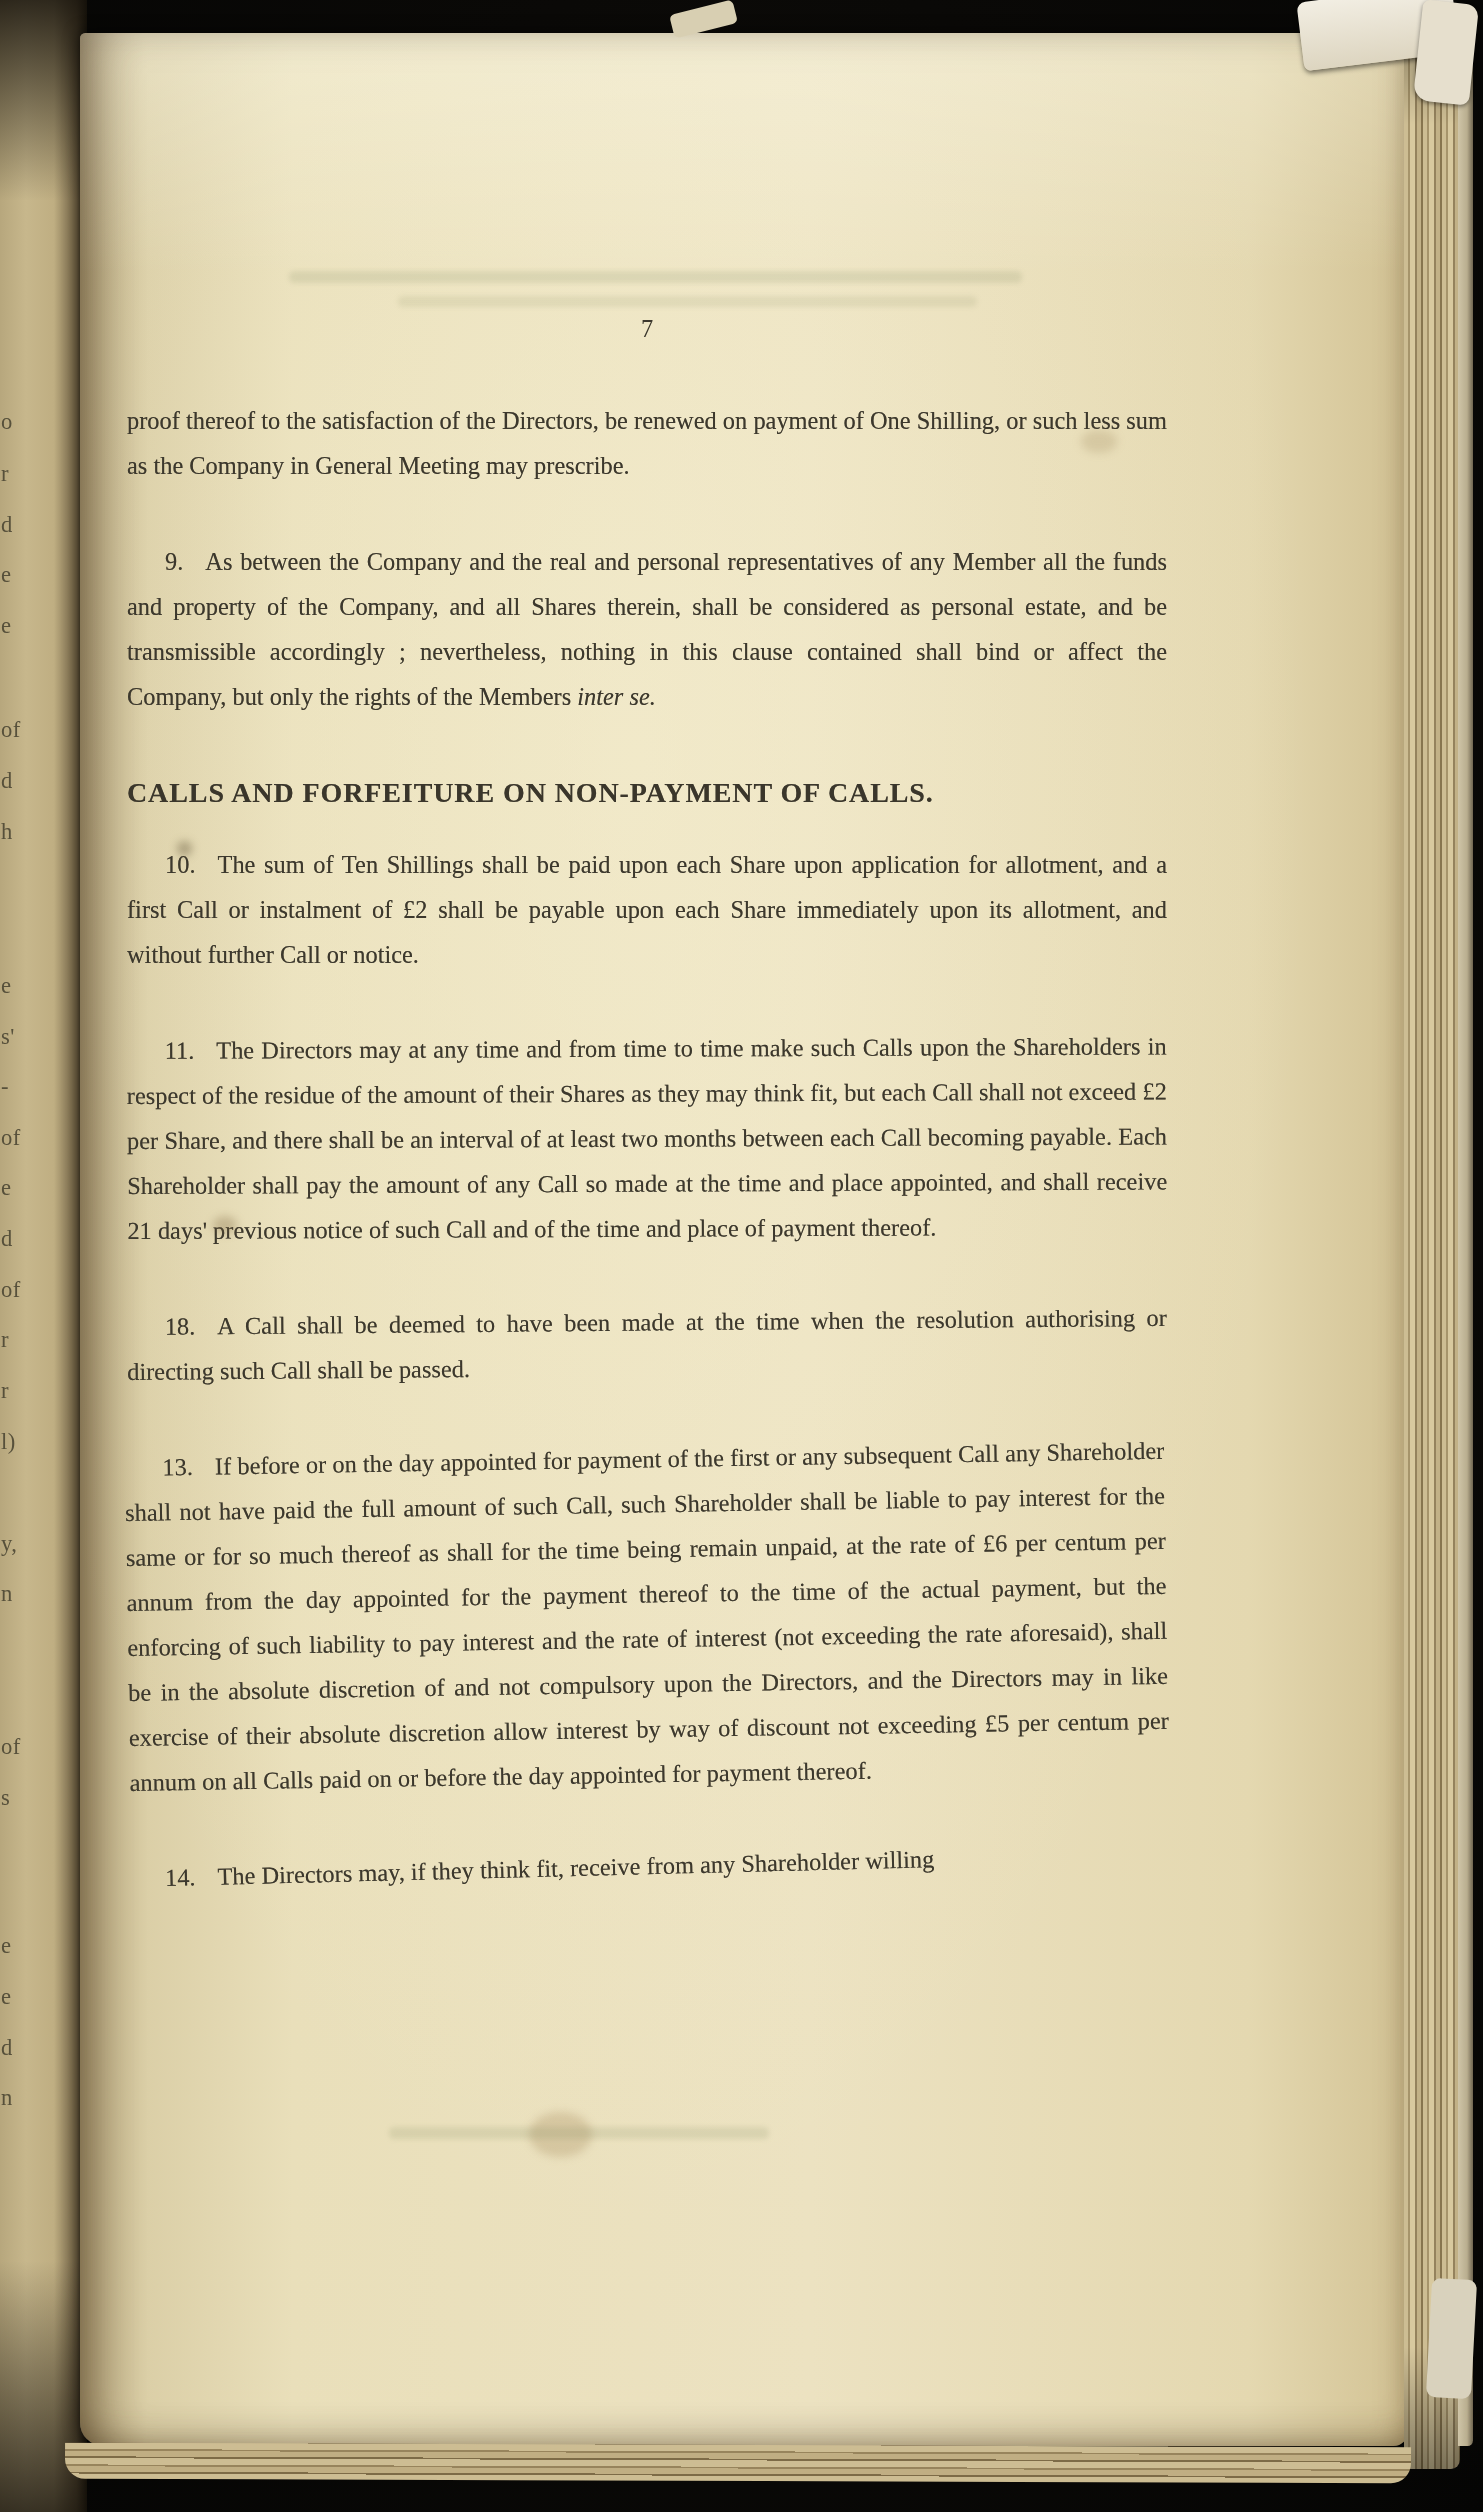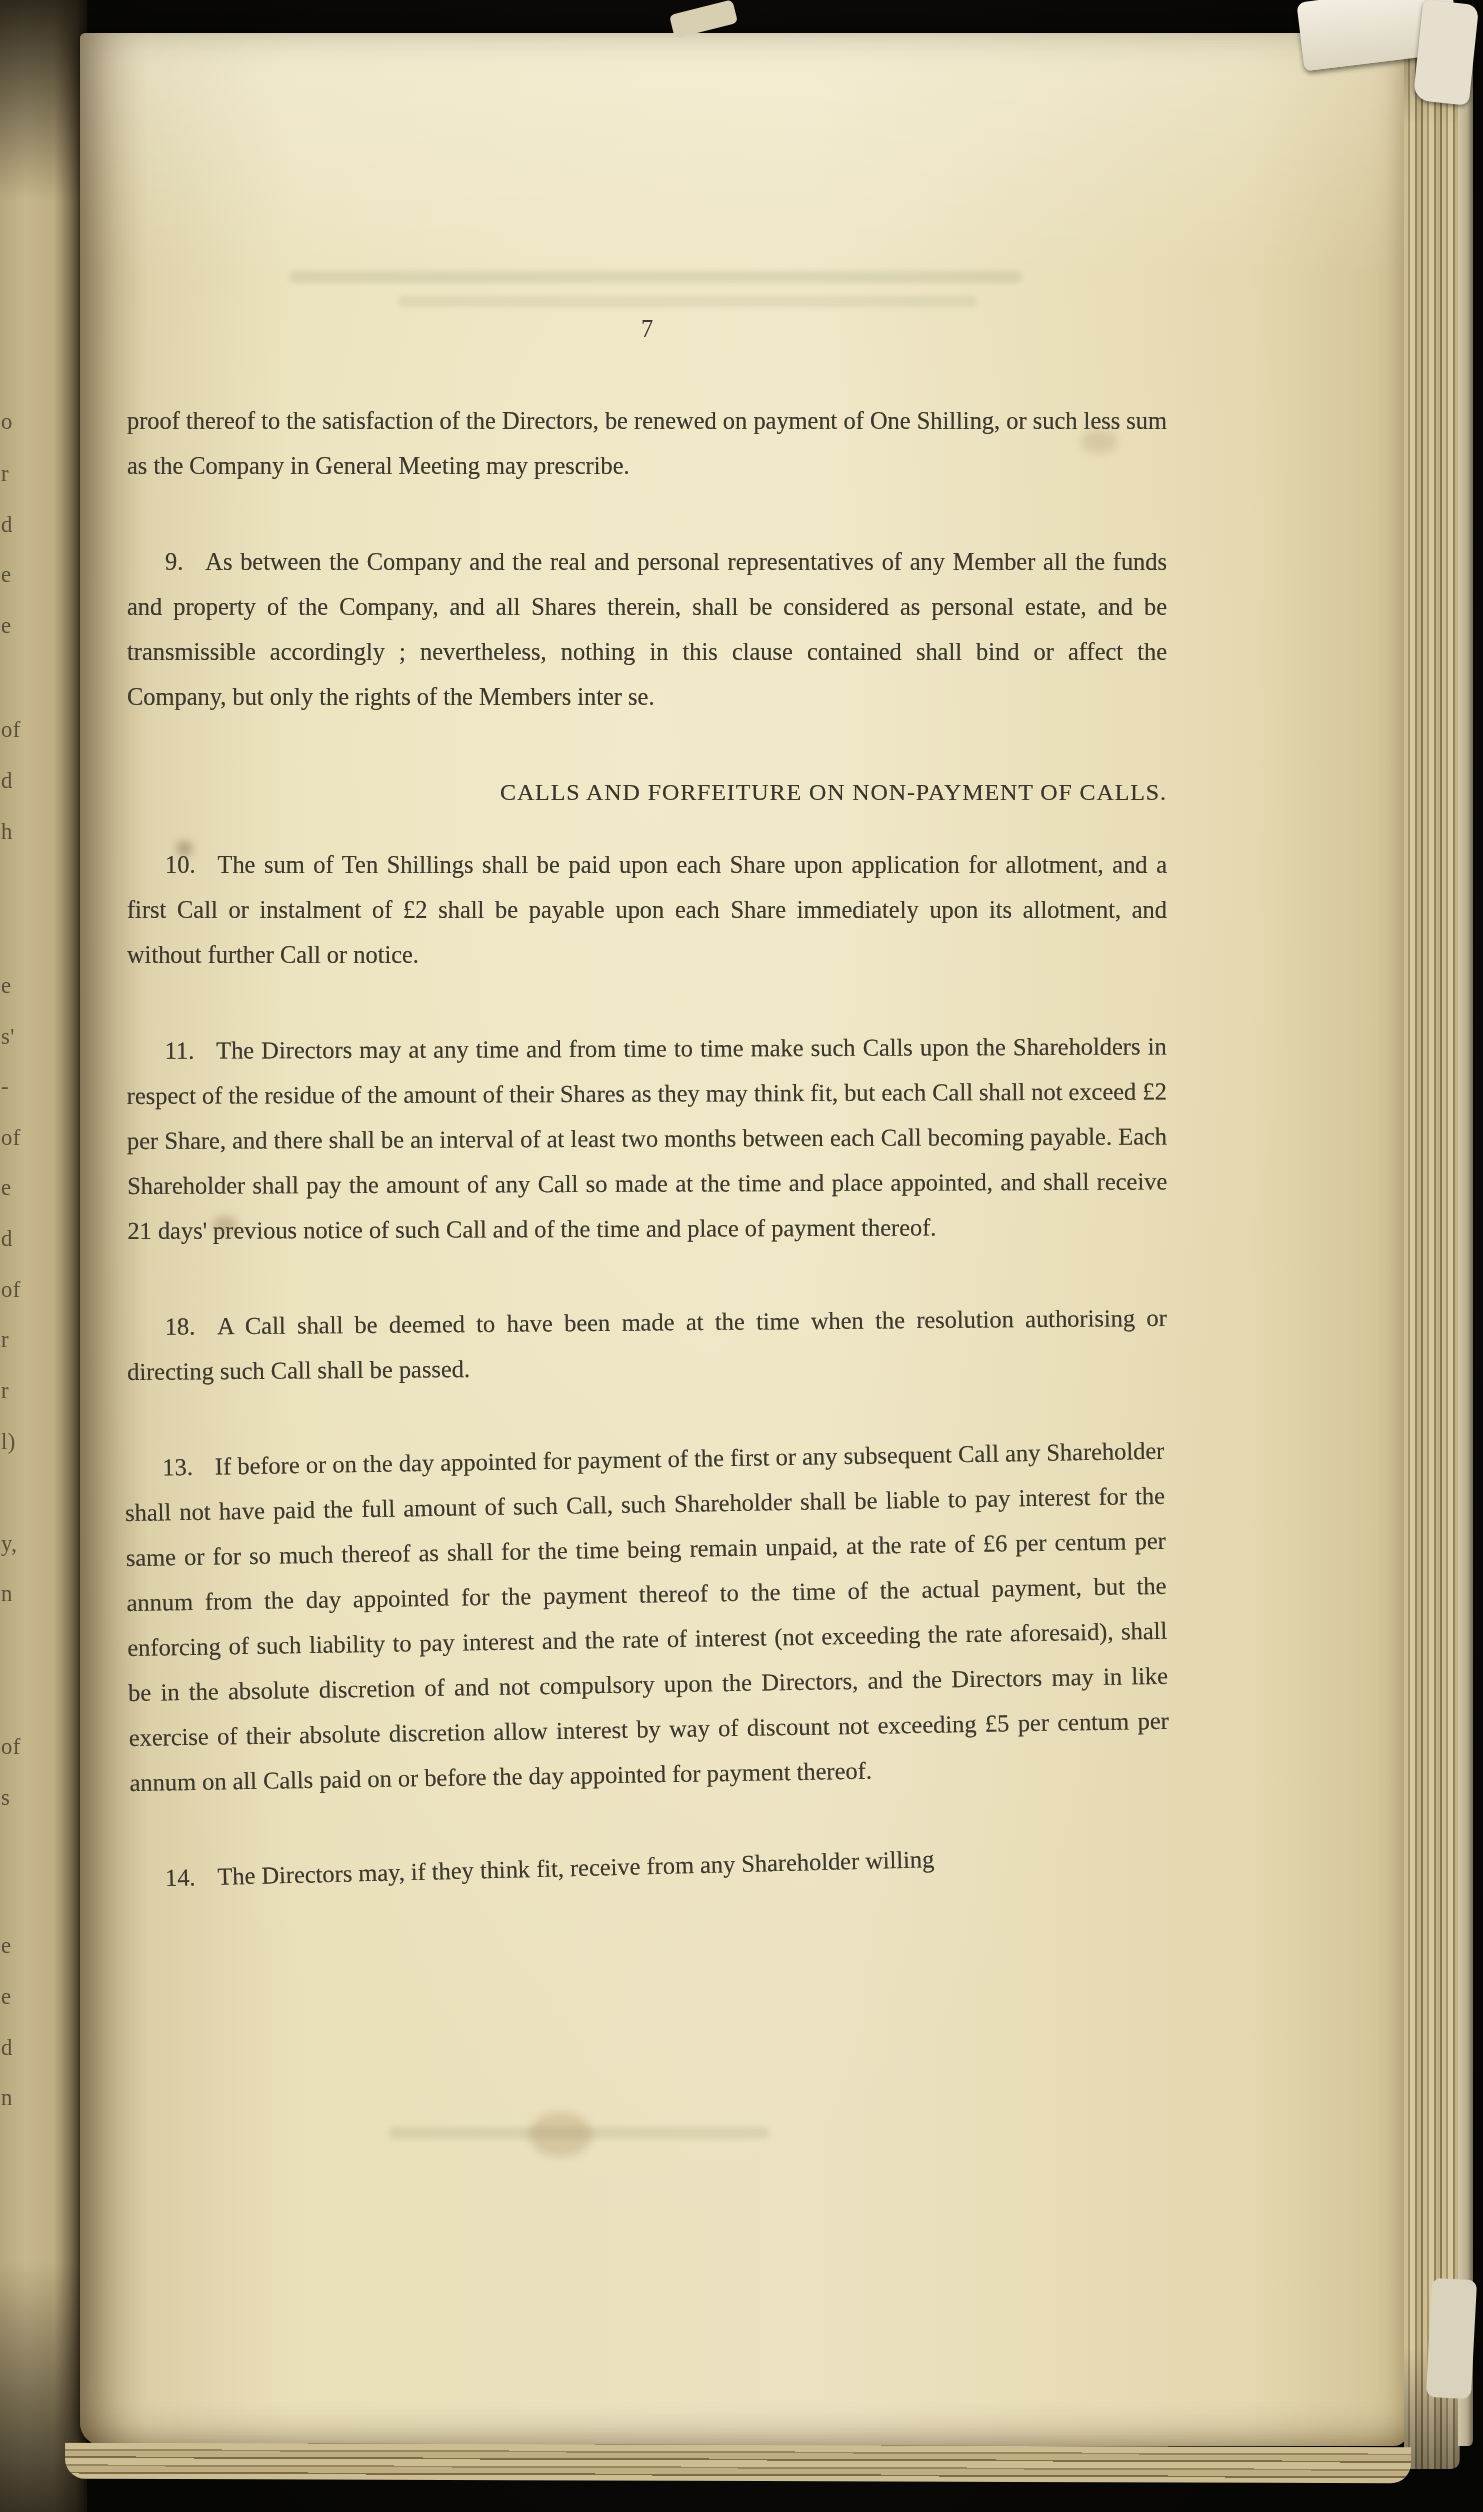--- a/index.html
+++ b/index.html
@@ -41,24 +41,24 @@
     font-size:24.4px;color:#3c382d;
   }
   .text-block{
     position:absolute;left:47px;top:365px;width:1040px;
     color:#3c382d;font-size:24.4px;line-height:45px;
     text-shadow:0 0 0.5px rgba(58,52,40,.55);
   }
   .para{margin:0 0 51px 0;text-align:justify;}
   .clause{text-indent:38px;}
   .num{margin-right:22px;}
-  .it{margin-top:43px;}
+  .it{font-style:italic;margin-top:43px;}
   .heading{
-    margin:1.8px 0 27px 0;font-size:24px;font-weight:normal;
-    text-align:right;letter-spacing:0.9px;line-height:45px;color:#3a362b;
+    margin:1.8px 0 27px 0;font-size:28px;font-weight:bold;
+    text-align:left;letter-spacing:0.9px;line-height:45px;color:#3a362b;
   }
   .r1{transform:rotate(-0.25deg);transform-origin:0 50%;}
   .r2{transform:rotate(-0.5deg);transform-origin:0 50%;}
   .r3{transform:rotate(-0.95deg);transform-origin:0 50%;}
   .r4{transform:rotate(-1.4deg);transform-origin:0 50%;}
 
   
   .right-edges{
     position:absolute;left:1404px;top:27px;width:56px;height:2442px;
     background:

